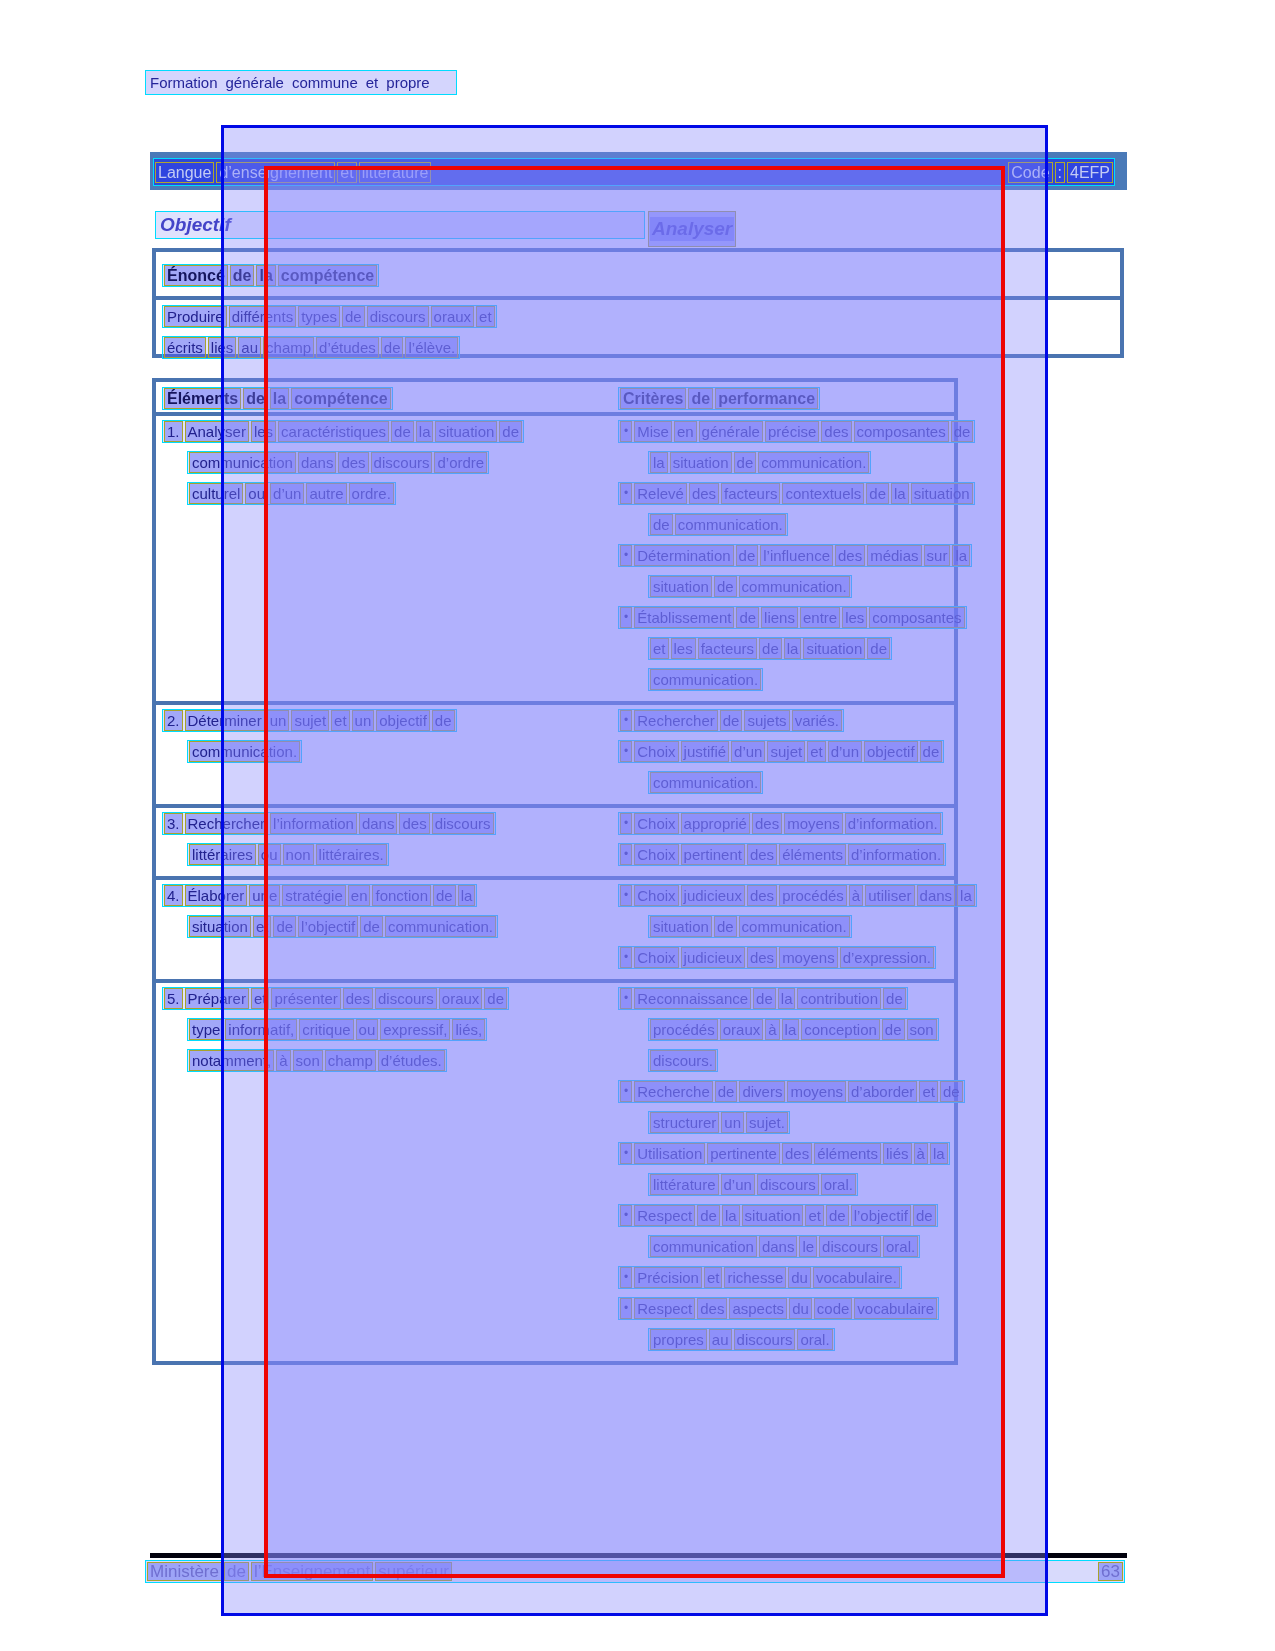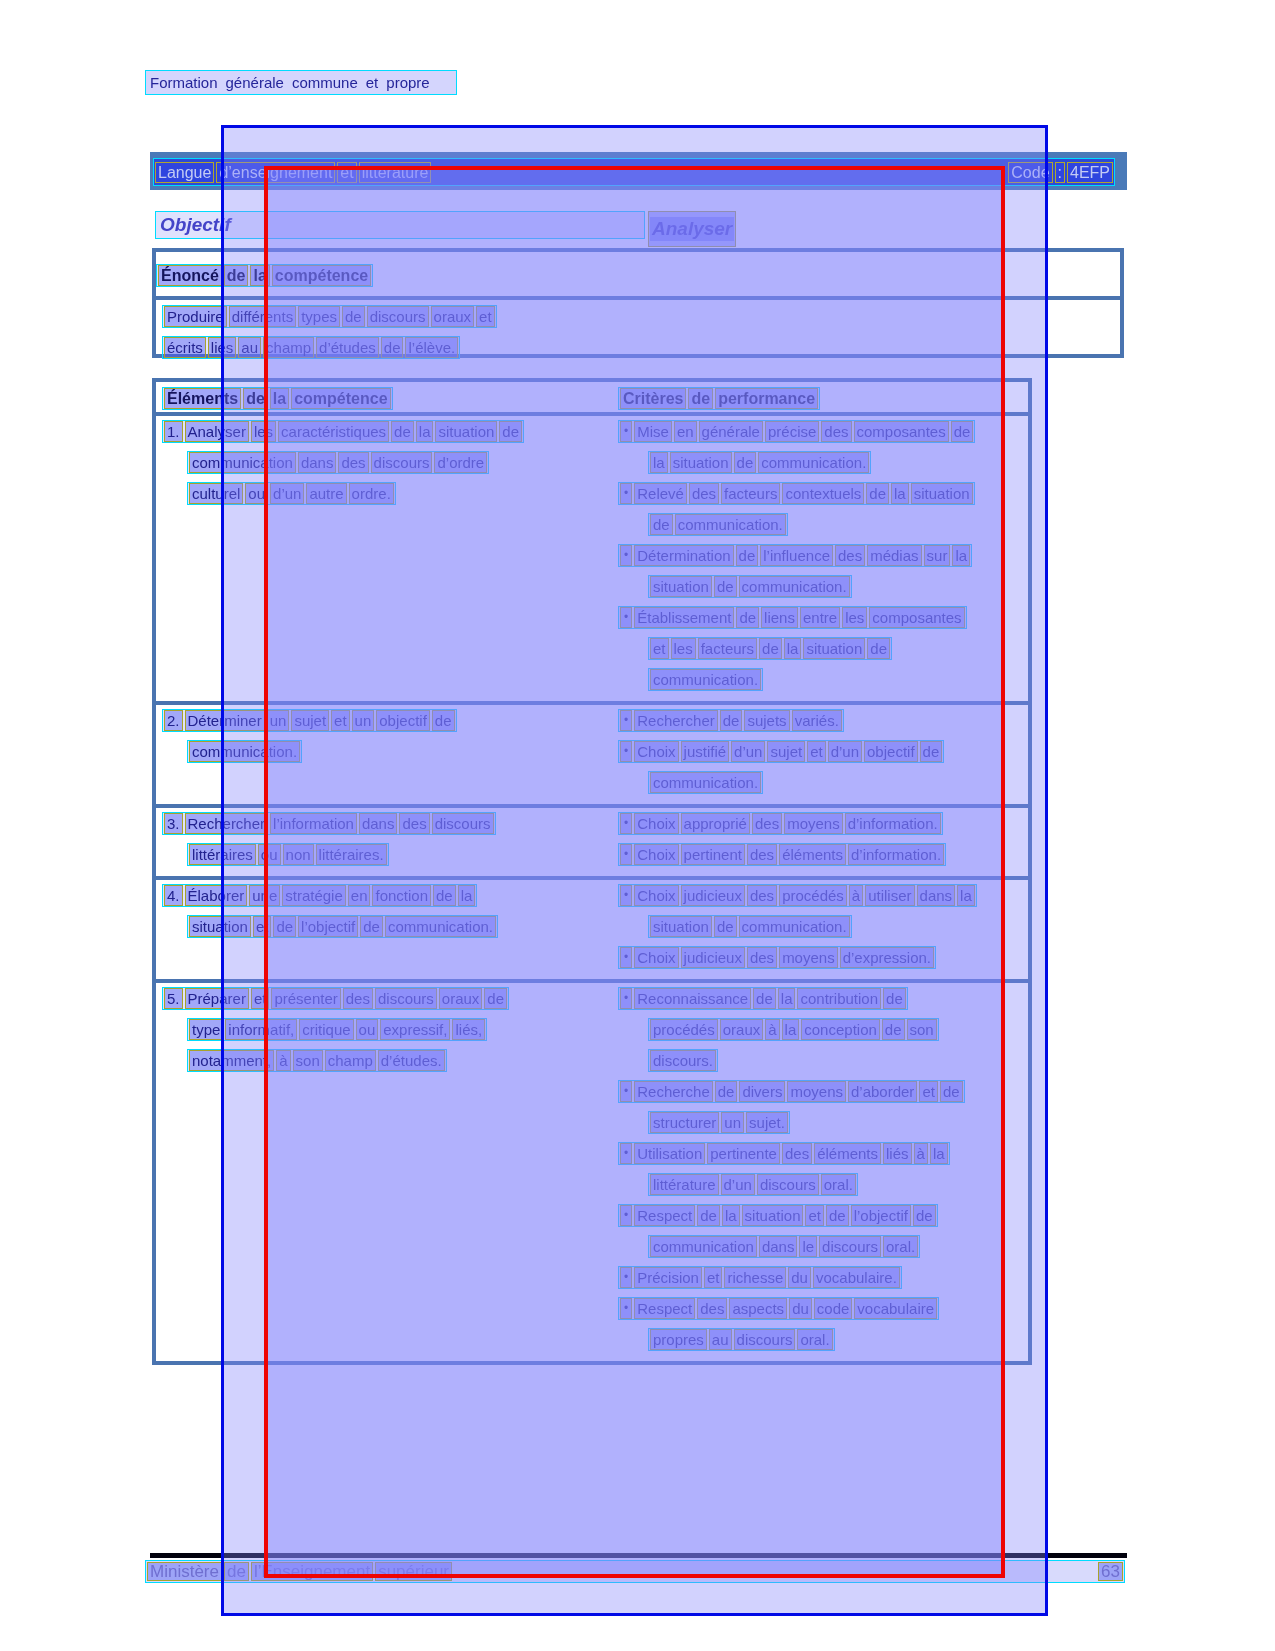--- a/index.html
+++ b/index.html
@@ -38,23 +38,23 @@
   .obj-line{width:488px;height:26px;}
   .title-row .w{font-style:italic;font-weight:bold;font-size:19px;line-height:22px;color:#4444c8;}
   .obj-line .w{border-color:transparent;background:transparent;}
   .standard-box{margin-left:3px;display:flex;align-items:center;
                 border:1px solid #a8a22c;background:rgba(70,82,240,0.40);}
   .standard-box .w{border:none;}
 
   
   .doc-table{position:absolute;left:152px;border:4px solid #4a74b0;background:#ffffff;box-sizing:border-box;}
   .table-enonce{top:248px;width:972px;height:110px;}
-  .t1-head{height:48px;border-bottom:4px solid #4a74b0;box-sizing:border-box;padding:12px 0 0 0;}
+  .t1-head{height:48px;border-bottom:4px solid #4a74b0;box-sizing:border-box;padding:12px 0 0 6px;}
   .t1-body{padding:5px 0 0 6px;}
-  .table-elements{top:378px;width:880px;}
+  .table-elements{top:378px;width:806px;}
   .t2-head{height:34px;border-bottom:4px solid #4a74b0;box-sizing:border-box;
            display:grid;grid-template-columns:456px 1fr;padding:5px 0 0 6px;}
   .row{display:grid;grid-template-columns:456px 1fr;border-bottom:4px solid #4a74b0;
        padding:4px 0 2px 6px;box-sizing:border-box;}
   .row:last-child{border-bottom:none;}
   .row:nth-child(1){min-height:214px;}
   .row:nth-child(2){min-height:78px;}
   .row:nth-child(3){min-height:60px;}
   .row:nth-child(4){min-height:78px;}
   .row:nth-child(5){min-height:282px;}

